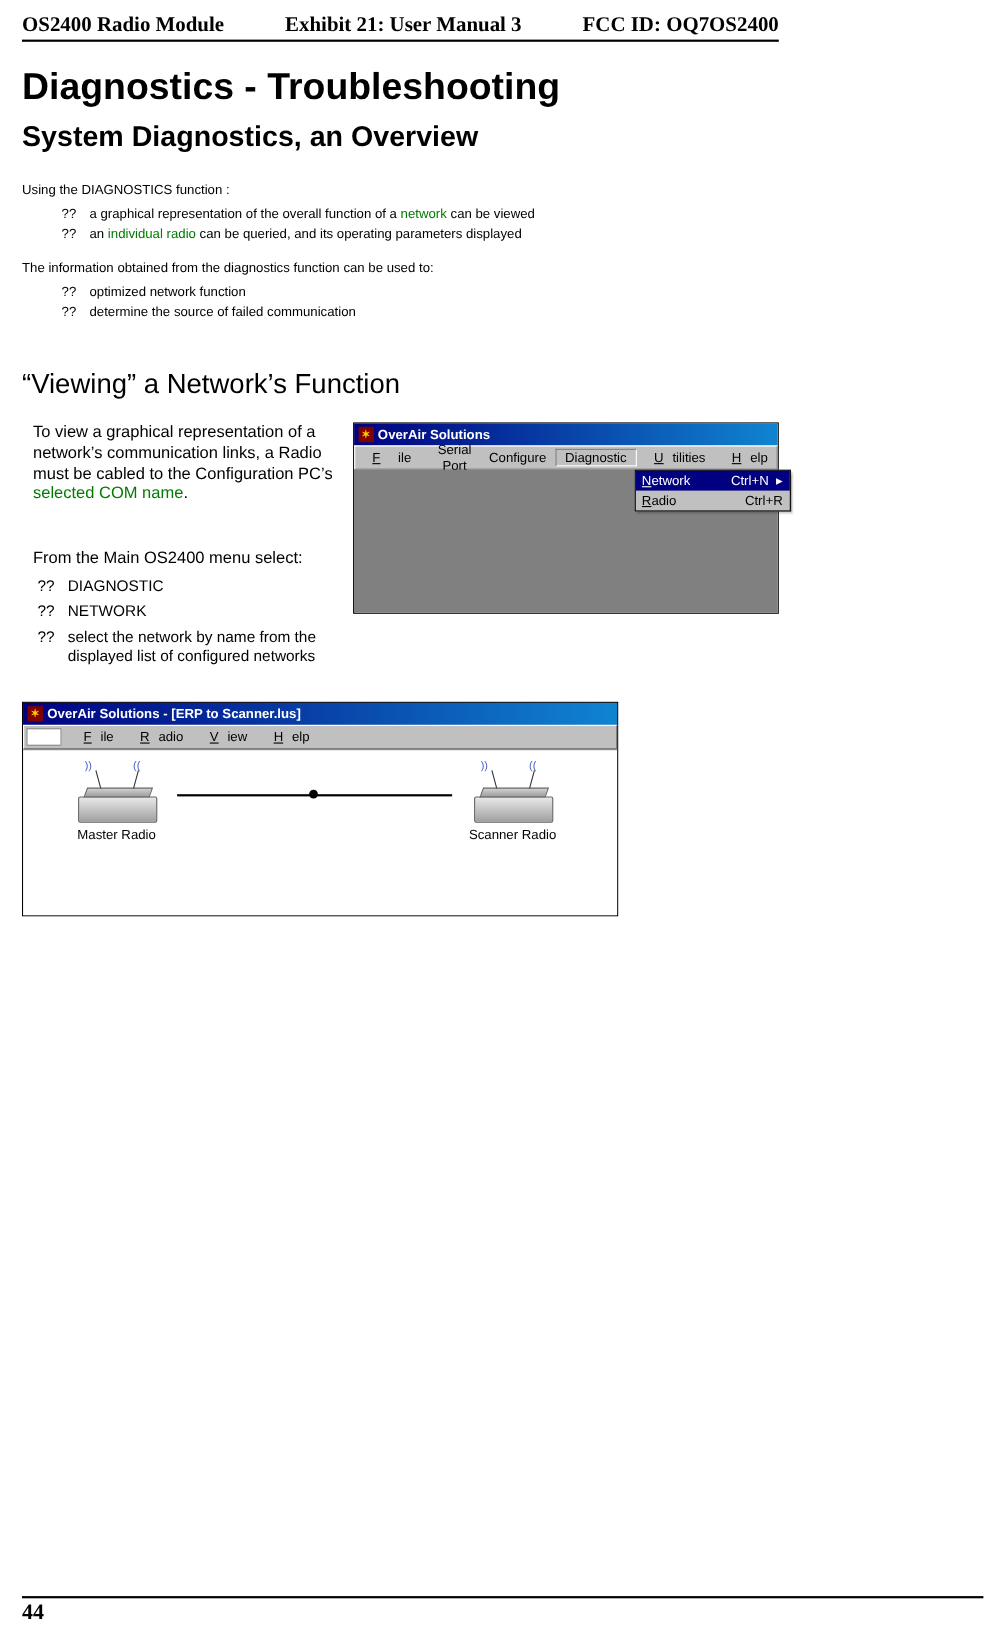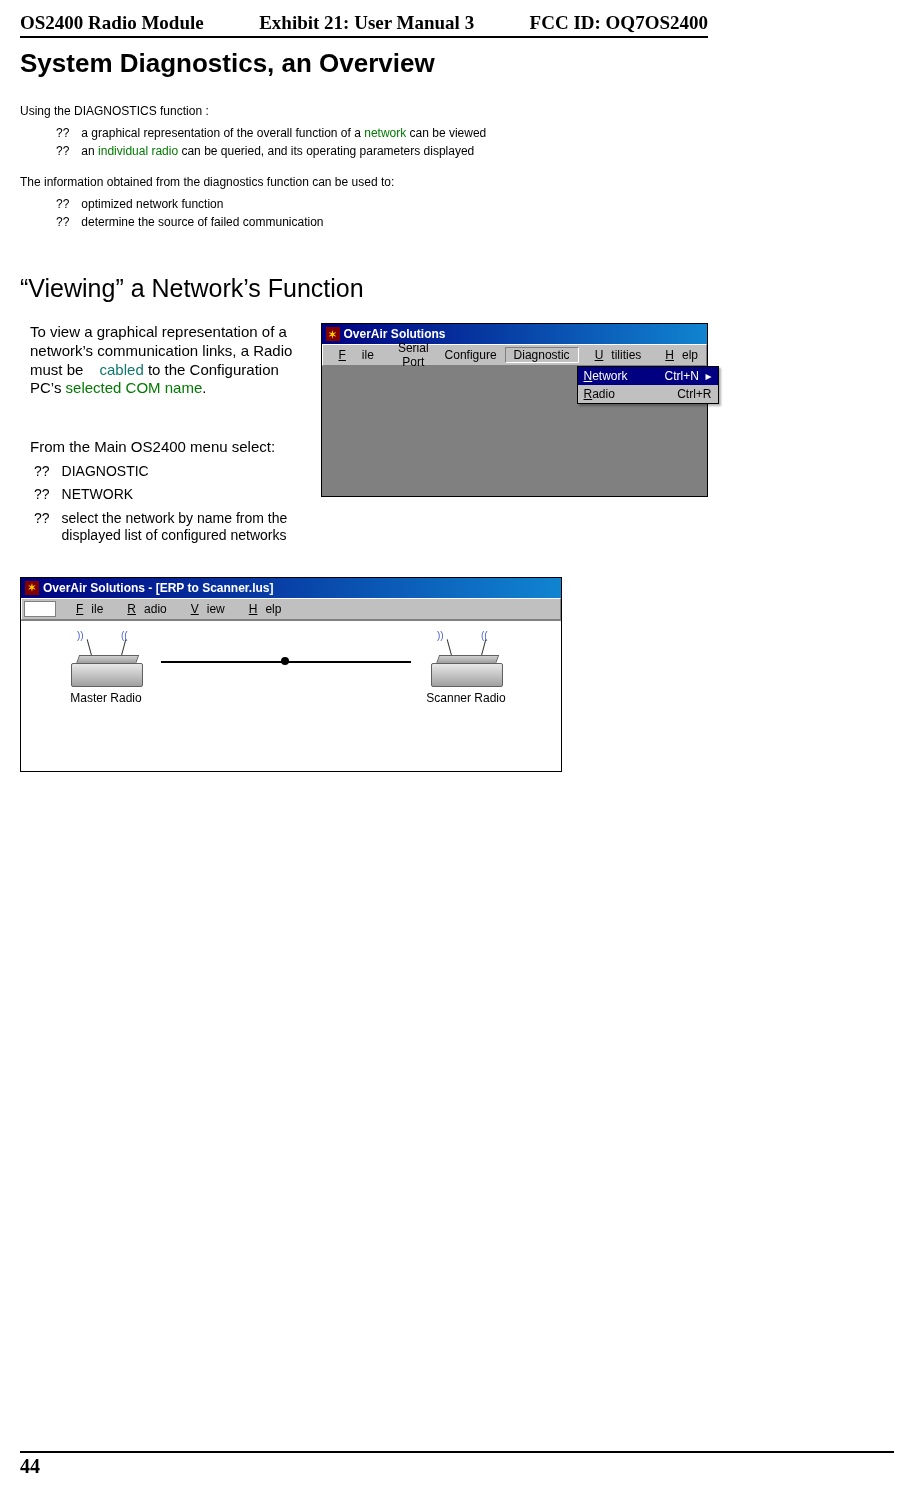--- a/index.html
+++ b/index.html
@@ -42,21 +42,21 @@
   .qqlist {
     margin: 6px 0 14px 36px;
   }
   .qqitem {
     display: flex;
     gap: 12px;
     margin: 2px 0;
   }
   .qq-small { font-size: 14px; }
   .green { color: #007a00; }
-  .red { color: #0f766e; margin-left: 12px; }
+  .red { color: #000000; }
   .sec-title {
     font-size: 25px;
     font-weight: normal;
     margin: 44px 0 20px 0;
   }
   .two-col {
     display: flex;
     gap: 18px;
     align-items: flex-start;
     margin-top: 6px;
@@ -242,20 +242,21 @@
 <body>
 
 <div class="page">
 
   <div class="hdr">
     <span>OS2400 Radio Module</span>
     <span>Exhibit 21: User Manual 3</span>
     <span>FCC ID: OQ7OS2400</span>
   </div>
 
+  <h1 class="title">Diagnostics - Troubleshooting</h1>
   <h2 class="sub">System Diagnostics, an Overview</h2>
 
   <div class="body-text">Using the DIAGNOSTICS function :</div>
 
   <div class="qqlist body-text">
     <div class="qqitem">
       <span>??</span>
       <span>
         <span>a graphical representation of the overall function of a </span><span class="green">network</span><span> can be  viewed</span>
       </span>

